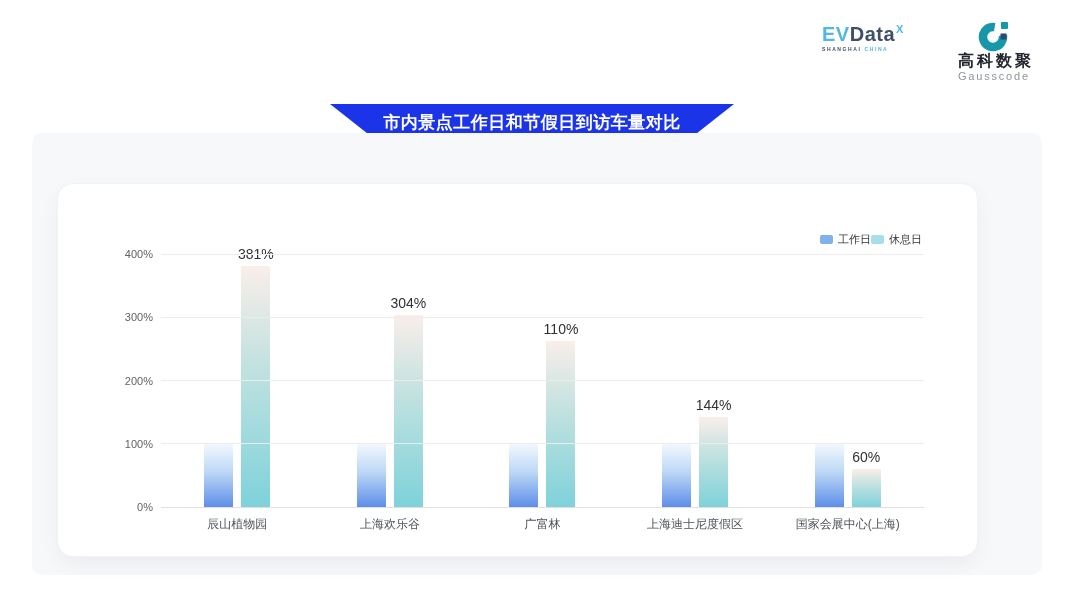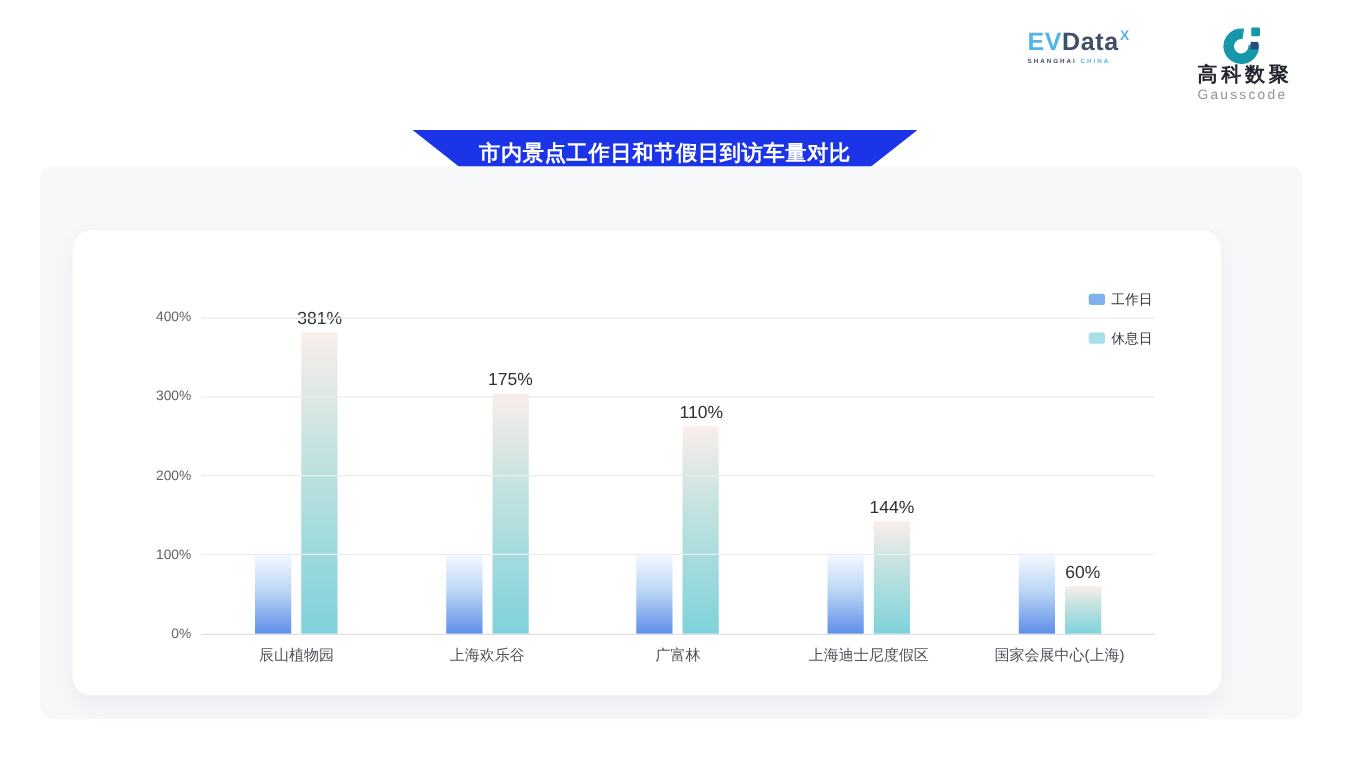--- a/index.html
+++ b/index.html
@@ -29,21 +29,21 @@
   .banner-title { color:#ffffff; font-size:17px; font-weight:700; letter-spacing:0.5px; }
 
   
   .panel { position:absolute; left:32px; top:133px; width:1010px; height:442px;
     background:#f7f8fa; border-radius:10px; }
   .card { position:absolute; left:57px; top:183px; width:921px; height:374px;
     background:#ffffff; border:1px solid #f1f2f4; border-radius:16px;
     box-shadow:0 8px 18px rgba(40,60,90,0.06); }
 
   
-  .legend { position:absolute; top:48px; right:55px; display:flex; gap:16px; align-items:center;flex-direction:column; }
+  .legend { position:absolute; top:48px; right:55px; display:flex; align-items:center; }
   .legend-item { display:flex; align-items:center; gap:5px; cursor:pointer; }
   .legend-marker { width:13px; height:9px; border-radius:2px; }
   .legend-label { font-size:11px; color:#333639; }
 
   
   .plot { position:absolute; left:103px; top:70px; width:763px; height:253px; }
   .gridline { position:absolute; left:0; right:0; height:1px; background:#ececec; }
   .gridline.baseline { background:#e0e0e0; }
   .ylabels { position:absolute; left:-62px; top:0; width:54px; height:100%; }
   .ytick { position:absolute; right:0; transform:translateY(-50%); font-size:11px; color:#606266; }
@@ -113,21 +113,21 @@
           <div class="group">
             <div class="bar" style="height: 63.25px; background: linear-gradient(rgb(242, 248, 254) 0%, rgb(188, 215, 245) 45%, rgb(93, 142, 233) 100%);"></div>
             <div class="bar" style="height: 240.982px; background: linear-gradient(rgb(250, 238, 234) 0%, rgb(195, 226, 224) 40%, rgb(126, 210, 218) 100%);">
               <div class="bar-value">381%</div>
             </div>
             <div class="cat-label">辰山植物园</div>
           </div>
           <div class="group">
             <div class="bar" style="height: 63.25px; background: linear-gradient(rgb(242, 248, 254) 0%, rgb(188, 215, 245) 45%, rgb(93, 142, 233) 100%);"></div>
             <div class="bar" style="height: 192.28px; background: linear-gradient(rgb(250, 238, 234) 0%, rgb(195, 226, 224) 40%, rgb(126, 210, 218) 100%);">
-              <div class="bar-value">175%</div>
+              <div class="bar-value">304%</div>
             </div>
             <div class="cat-label">上海欢乐谷</div>
           </div>
           <div class="group">
             <div class="bar" style="height: 63.25px; background: linear-gradient(rgb(242, 248, 254) 0%, rgb(188, 215, 245) 45%, rgb(93, 142, 233) 100%);"></div>
             <div class="bar" style="height: 165.715px; background: linear-gradient(rgb(250, 238, 234) 0%, rgb(195, 226, 224) 40%, rgb(126, 210, 218) 100%);">
               <div class="bar-value">110%</div>
             </div>
             <div class="cat-label">广富林</div>
           </div>

